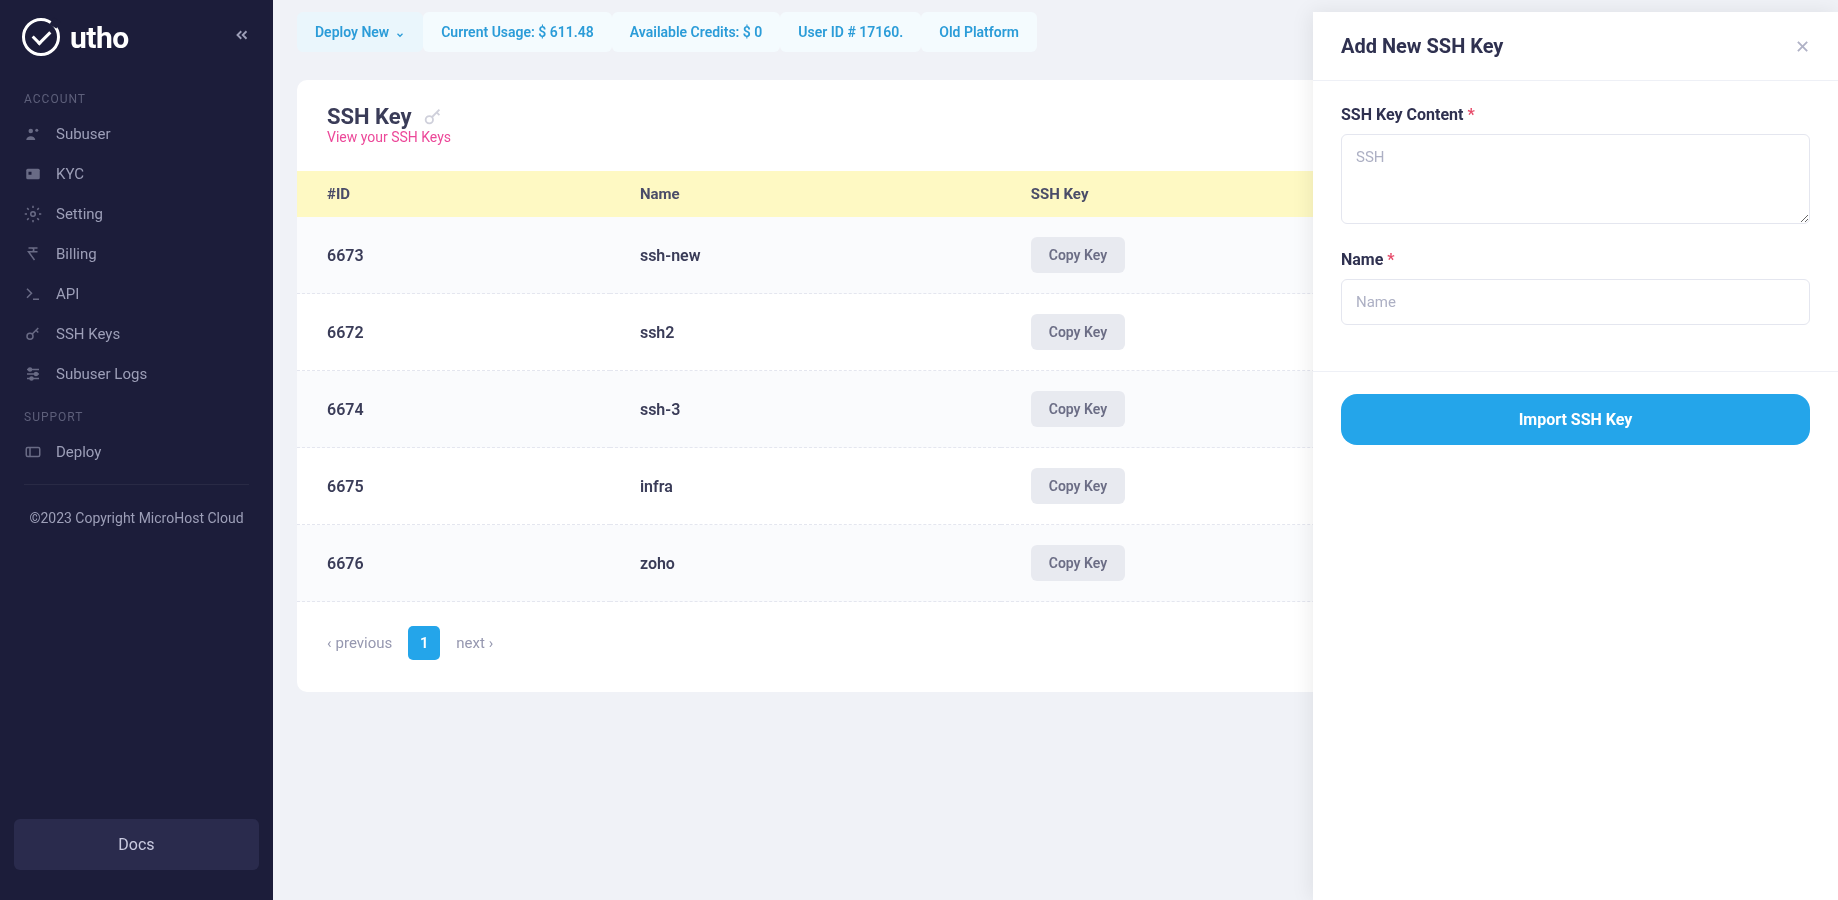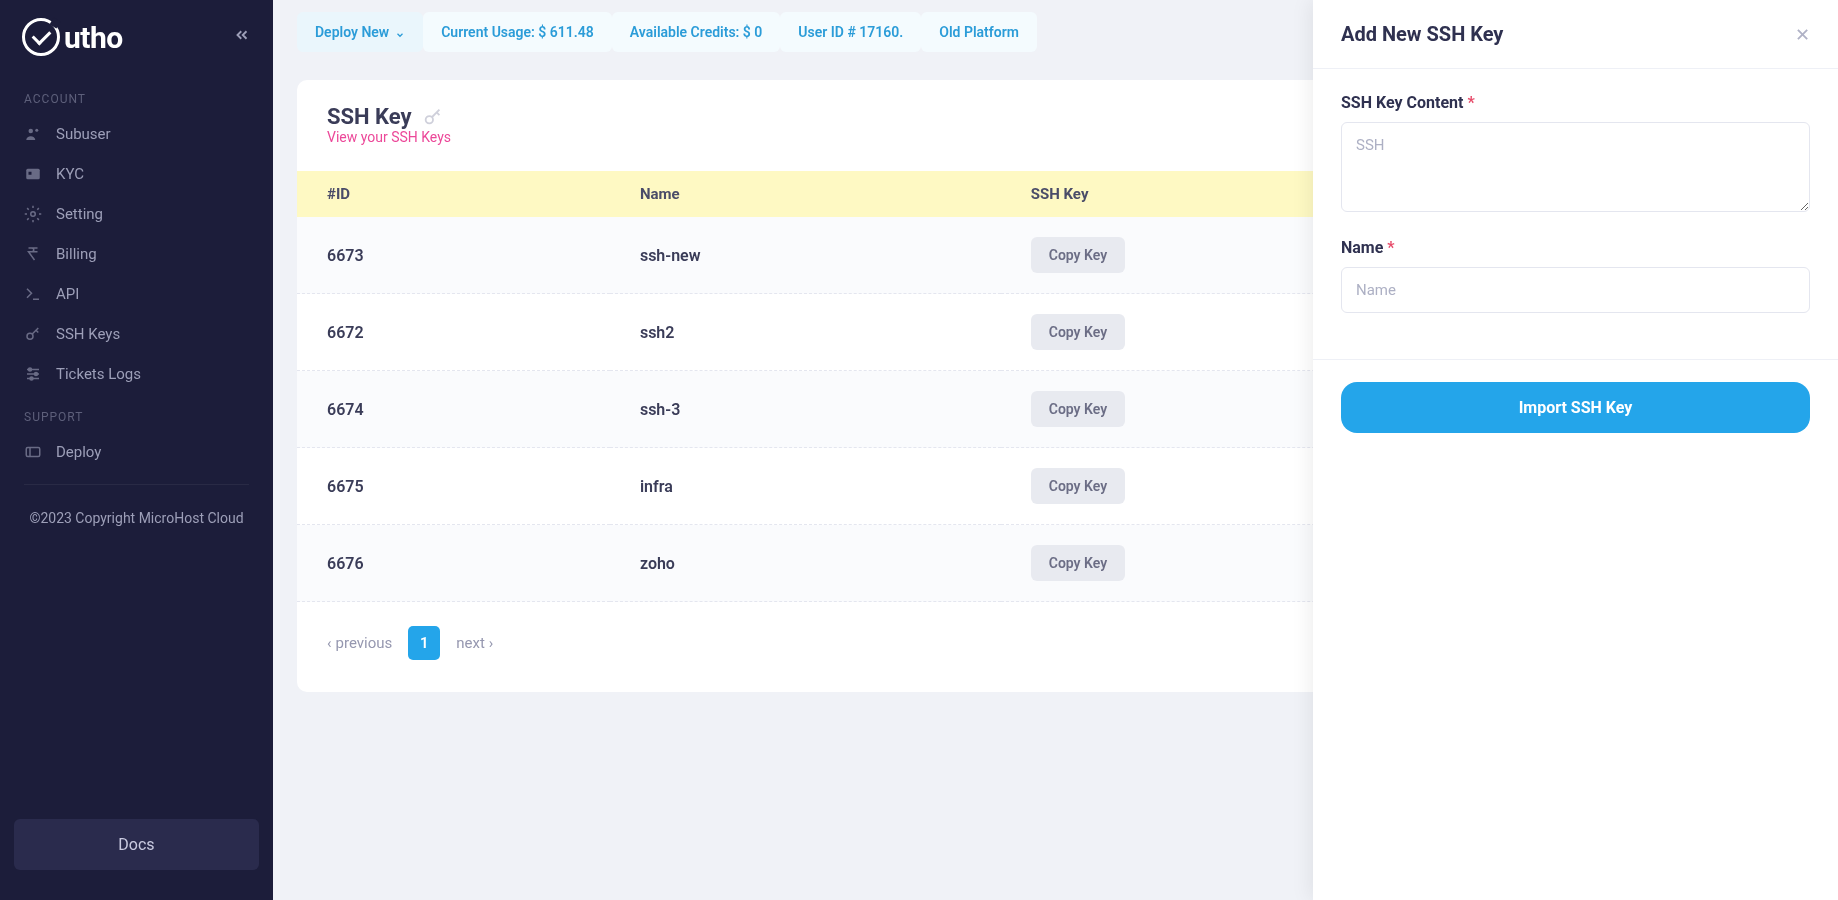--- a/index.html
+++ b/index.html
@@ -26,21 +26,21 @@
     }
     .logo-row {
       display: flex;
       align-items: center;
       justify-content: space-between;
       padding: 0 22px 20px 22px;
     }
     .logo {
       display: flex;
       align-items: center;
-      gap: 4px;
+      gap: 10px;
       text-align: center;
     }
     .logo-mark {
       width: 38px;
       height: 38px;
       border: 3px solid #fff;
       border-radius: 50%;
       position: relative;
       display: flex;
       align-items: center;
@@ -246,21 +246,21 @@
       border-radius: 5px;
       display: flex;
       align-items: center;
       justify-content: center;
       font-weight: 600;
     }
     
     .panel {
       position: fixed;
       right: 0;
-      top: 0;
+      top: 12px;
       bottom: 0;
       width: 525px;
       background: #fff;
       box-shadow: -2px 0 20px rgba(0,0,0,0.08);
       display: flex;
       flex-direction: column;
     }
     .panel-head {
       display: flex;
       align-items: center;
@@ -391,21 +391,21 @@
   </div>
   <div class="nav-item">
     <span class="nav-icon">
         <svg viewBox="0 0 24 24" fill="none" stroke="currentColor" stroke-width="2">
           <path d="M4 6h16M4 12h16M4 18h16"></path>
           <circle cx="8" cy="6" r="2" fill="currentColor"></circle>
           <circle cx="16" cy="12" r="2" fill="currentColor"></circle>
           <circle cx="10" cy="18" r="2" fill="currentColor"></circle>
         </svg>
       </span>
-    <span>Tickets Logs</span>
+    <span>Subuser Logs</span>
   </div>
 
   <div class="section-title">SUPPORT</div>
 
   <div class="nav-item">
     <span class="nav-icon">
         <svg viewBox="0 0 24 24" fill="none" stroke="currentColor" stroke-width="2">
           <rect x="3" y="6" width="18" height="12" rx="2"></rect>
           <path d="M8 6v12"></path>
         </svg>

